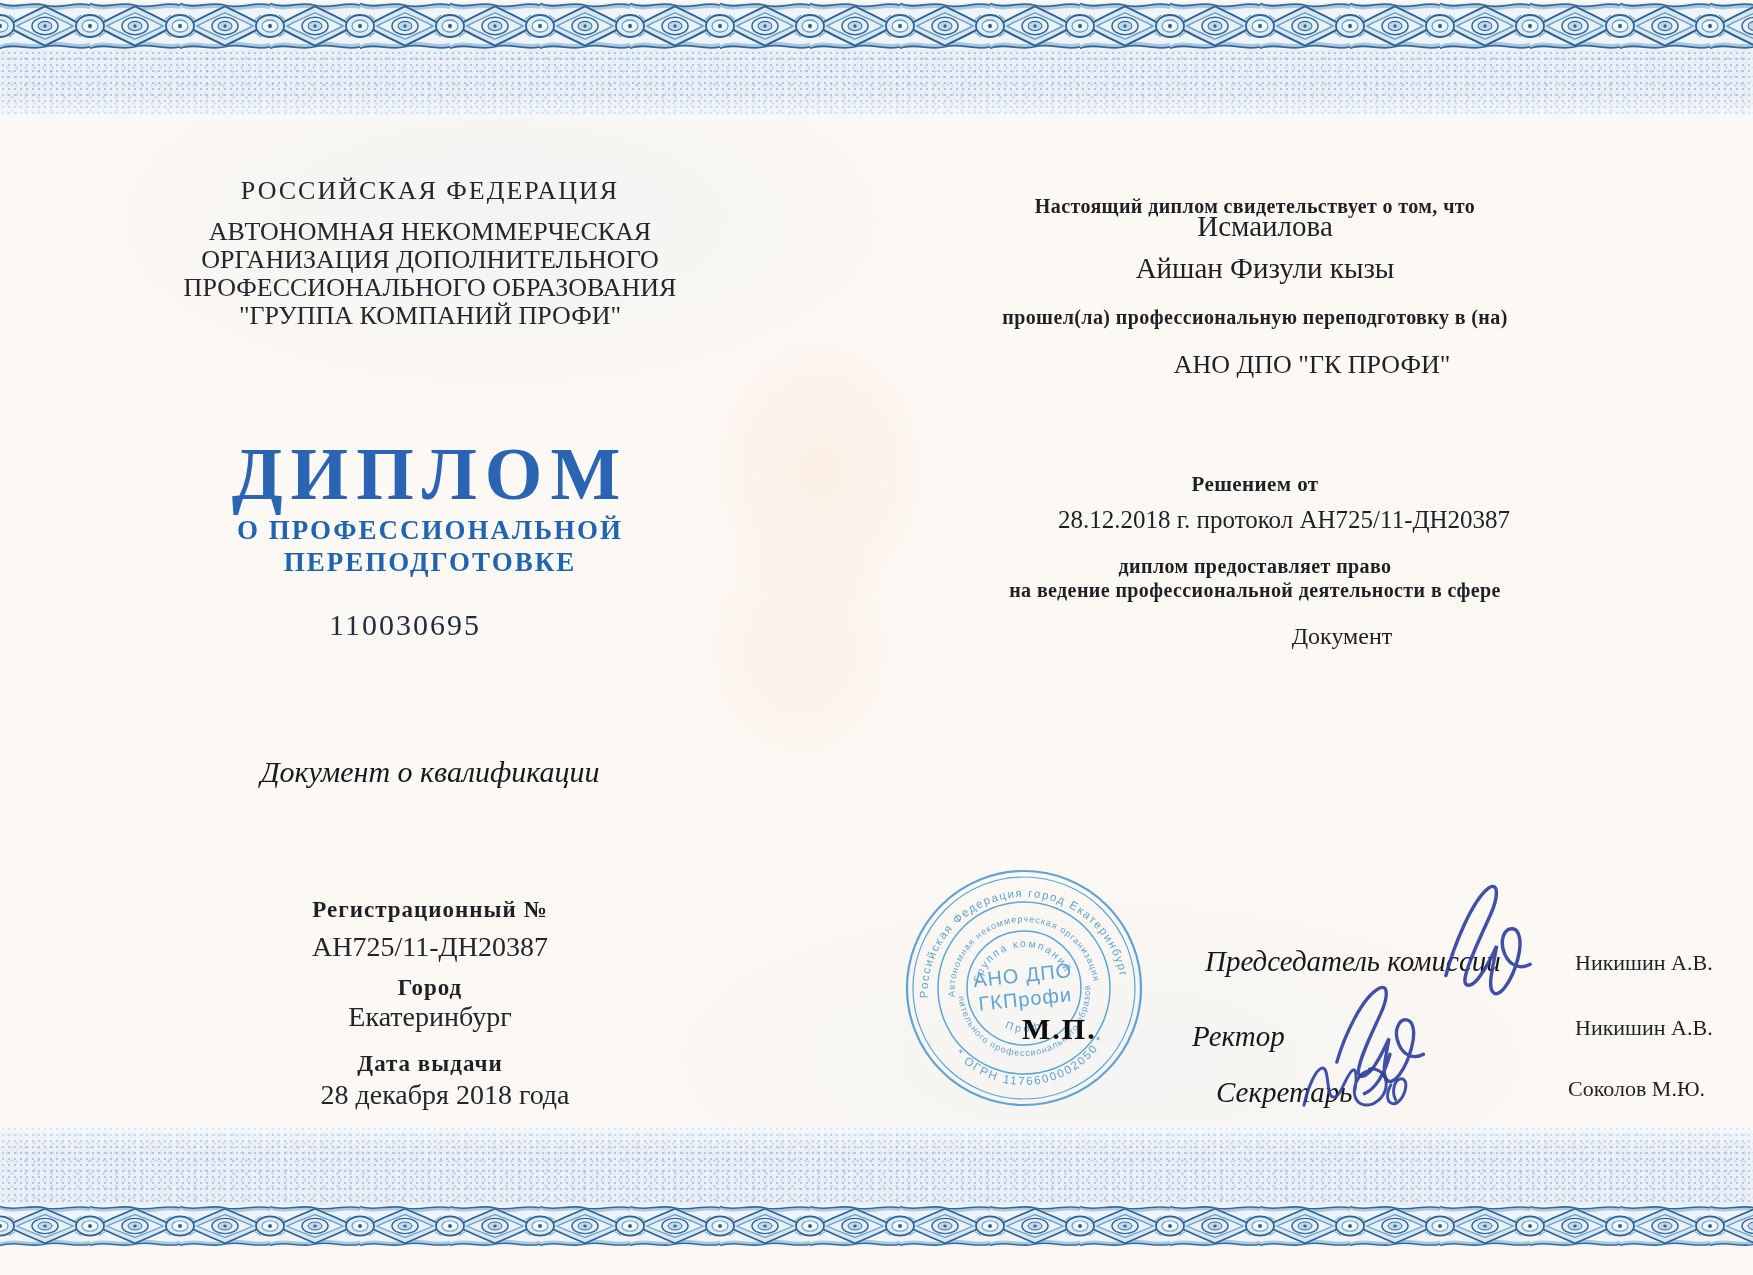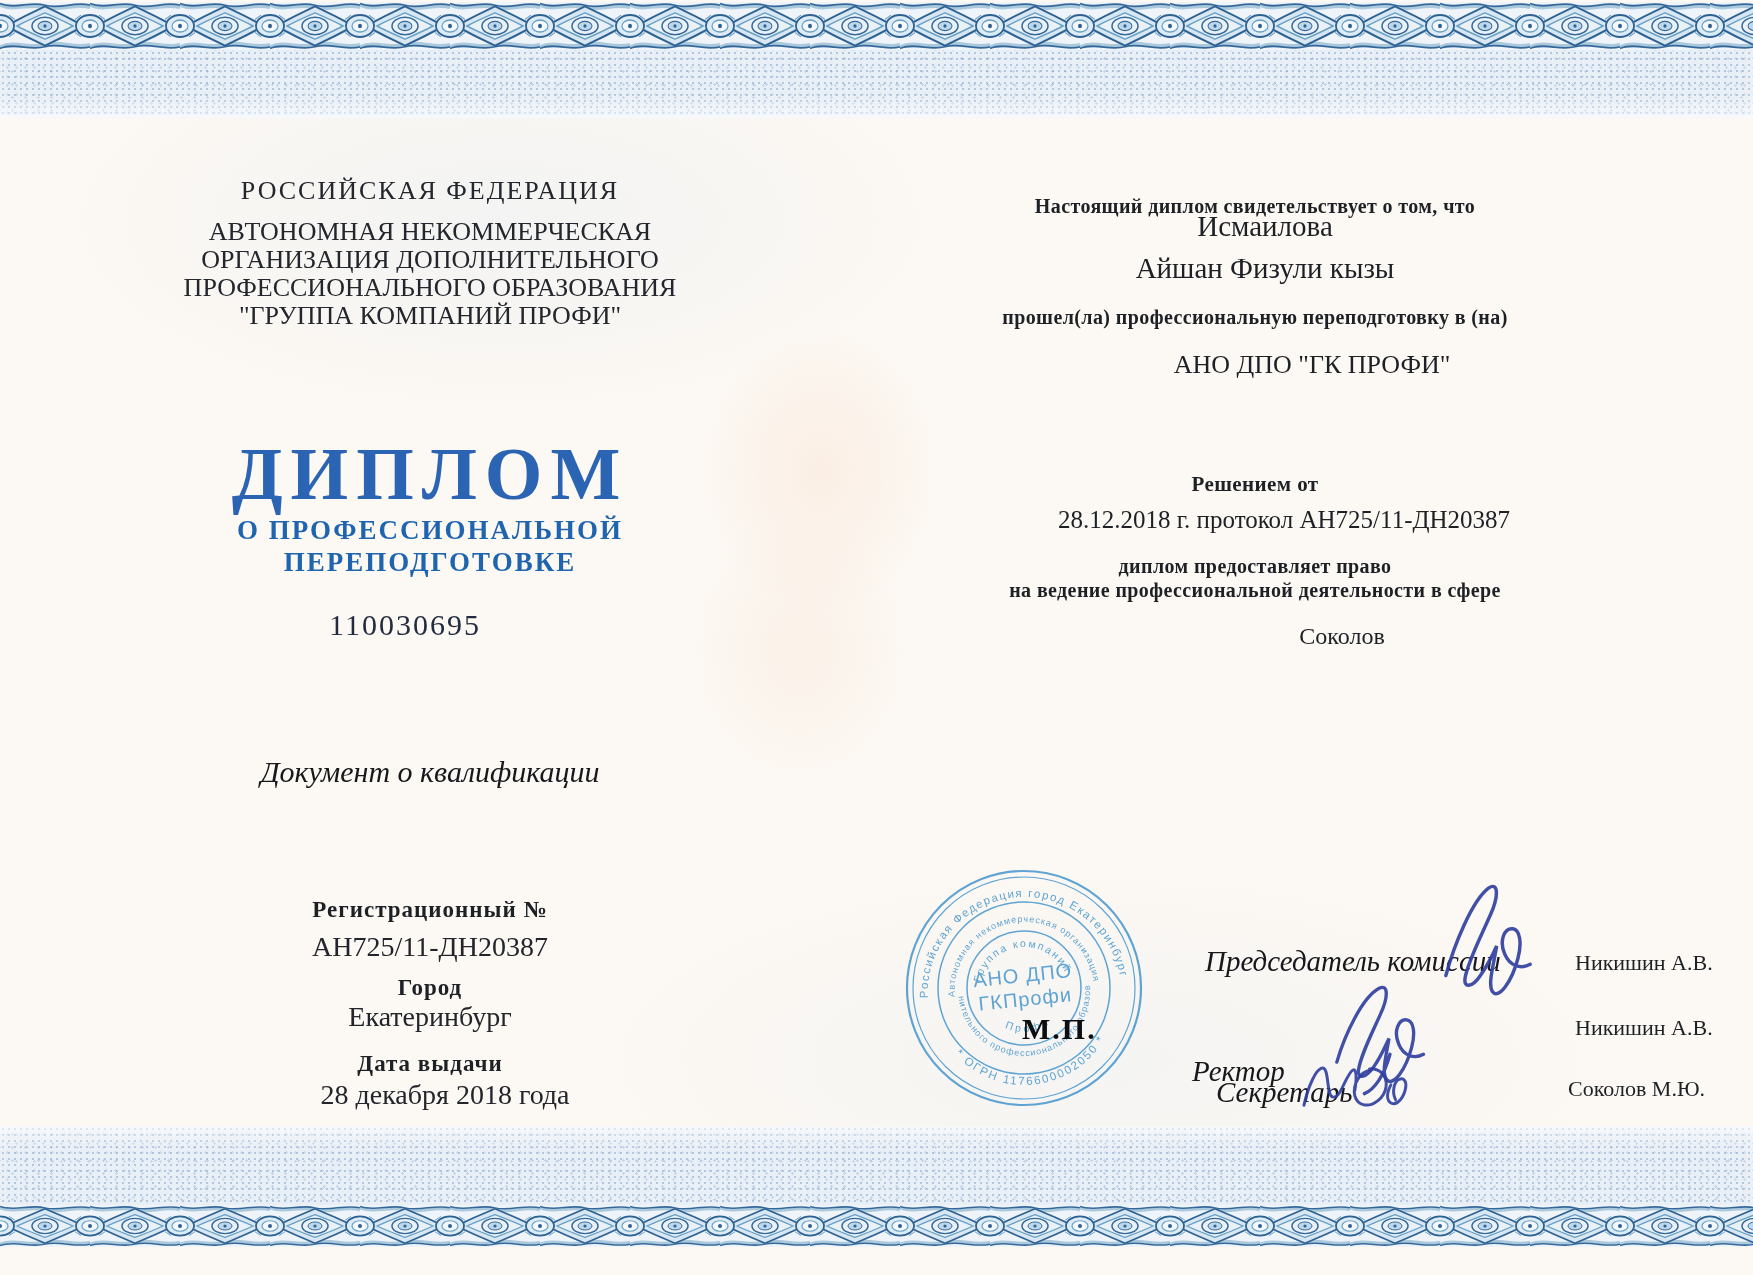--- a/index.html
+++ b/index.html
@@ -138,21 +138,21 @@
   <div class="col-right" style="top:350px;">
     <span class="institution">АНО ДПО "ГК ПРОФИ"</span>
   </div>
   <div class="col-right statement" style="top:472px;font-size:21px;">Решением от</div>
   <div class="col-right" style="top:506px;">
     <span class="decision-details">28.12.2018 г. протокол АН725/11-ДН20387</span>
   </div>
   <div class="col-right statement" style="top:555px;">диплом предоставляет право</div>
   <div class="col-right statement" style="top:579px;">на ведение профессиональной деятельности в сфере</div>
   <div class="col-right" style="top:623px;">
-    <span class="field-name">Соколов</span>
+    <span class="field-name">Документ</span>
   </div>
 
   <svg class="stamp-svg" width="250" height="250" viewBox="-125 -125 250 250">
     <g stroke="#3e92cc" fill="none">
       <circle r="117" stroke-width="2.2"></circle>
       <circle r="111" stroke-width="1.2"></circle>
       <circle r="86" stroke-width="1.5"></circle>
       <circle r="57" stroke-width="1.5"></circle>
     </g>
     <defs>
@@ -184,21 +184,21 @@
       </text>
       <text x="0" y="-6" text-anchor="middle" font-size="20" letter-spacing="1">АНО ДПО</text>
       <text x="0" y="18" text-anchor="middle" font-size="20" letter-spacing="1">ГКПрофи</text>
     </g>
   </svg>
   <div class="mp-mark">М.П.</div>
 
   <div class="sig-role" style="left:1205px;top:945px;">Председатель комиссии</div>
   <div class="sig-name" style="left:1575px;top:950px;">Никишин А.В.</div>
 
-  <div class="sig-role" style="left:1192px;top:1055px;">Ректор</div>
+  <div class="sig-role" style="left:1192px;top:1020px;">Ректор</div>
   <div class="sig-name" style="left:1575px;top:1015px;">Никишин А.В.</div>
 
   <div class="sig-role" style="left:1188px;top:1076px;margin-left:28px;">Секретарь</div>
   <div class="sig-name" style="left:1568px;top:1076px;">Соколов М.Ю.</div>
 
   <svg class="sig-svg" style="left:1430px;top:878px;" width="115" height="132" viewBox="0 0 110 130">
     <path d="M14,96 C22,66 40,22 56,10 C66,3 66,18 58,36 C47,61 36,82 33,98 C31,109 40,108 48,96 C55,86 60,76 64,67 C61,86 55,105 60,112 C66,120 79,102 85,79 C89,64 87,51 80,50 C72,49 66,61 72,75 C77,87 88,90 97,85" fill="none" stroke="#31409f" stroke-width="3.4" stroke-linecap="round" opacity=".92"></path>
   </svg>
   <svg class="sig-svg" style="left:1325px;top:983px;" width="128" height="114" viewBox="0 0 130 115">
     <path d="M12,80 C20,52 38,14 55,5 C65,0 64,15 56,32 C46,54 36,74 34,88 C33,98 42,96 50,84 C57,74 61,64 65,56 C62,74 57,92 63,98 C69,105 82,88 88,65 C92,50 90,38 83,37 C75,36 69,48 75,62 C80,74 91,77 100,72 M66,72 C60,94 50,108 40,112" fill="none" stroke="#31409f" stroke-width="3.4" stroke-linecap="round" opacity=".92"></path>

